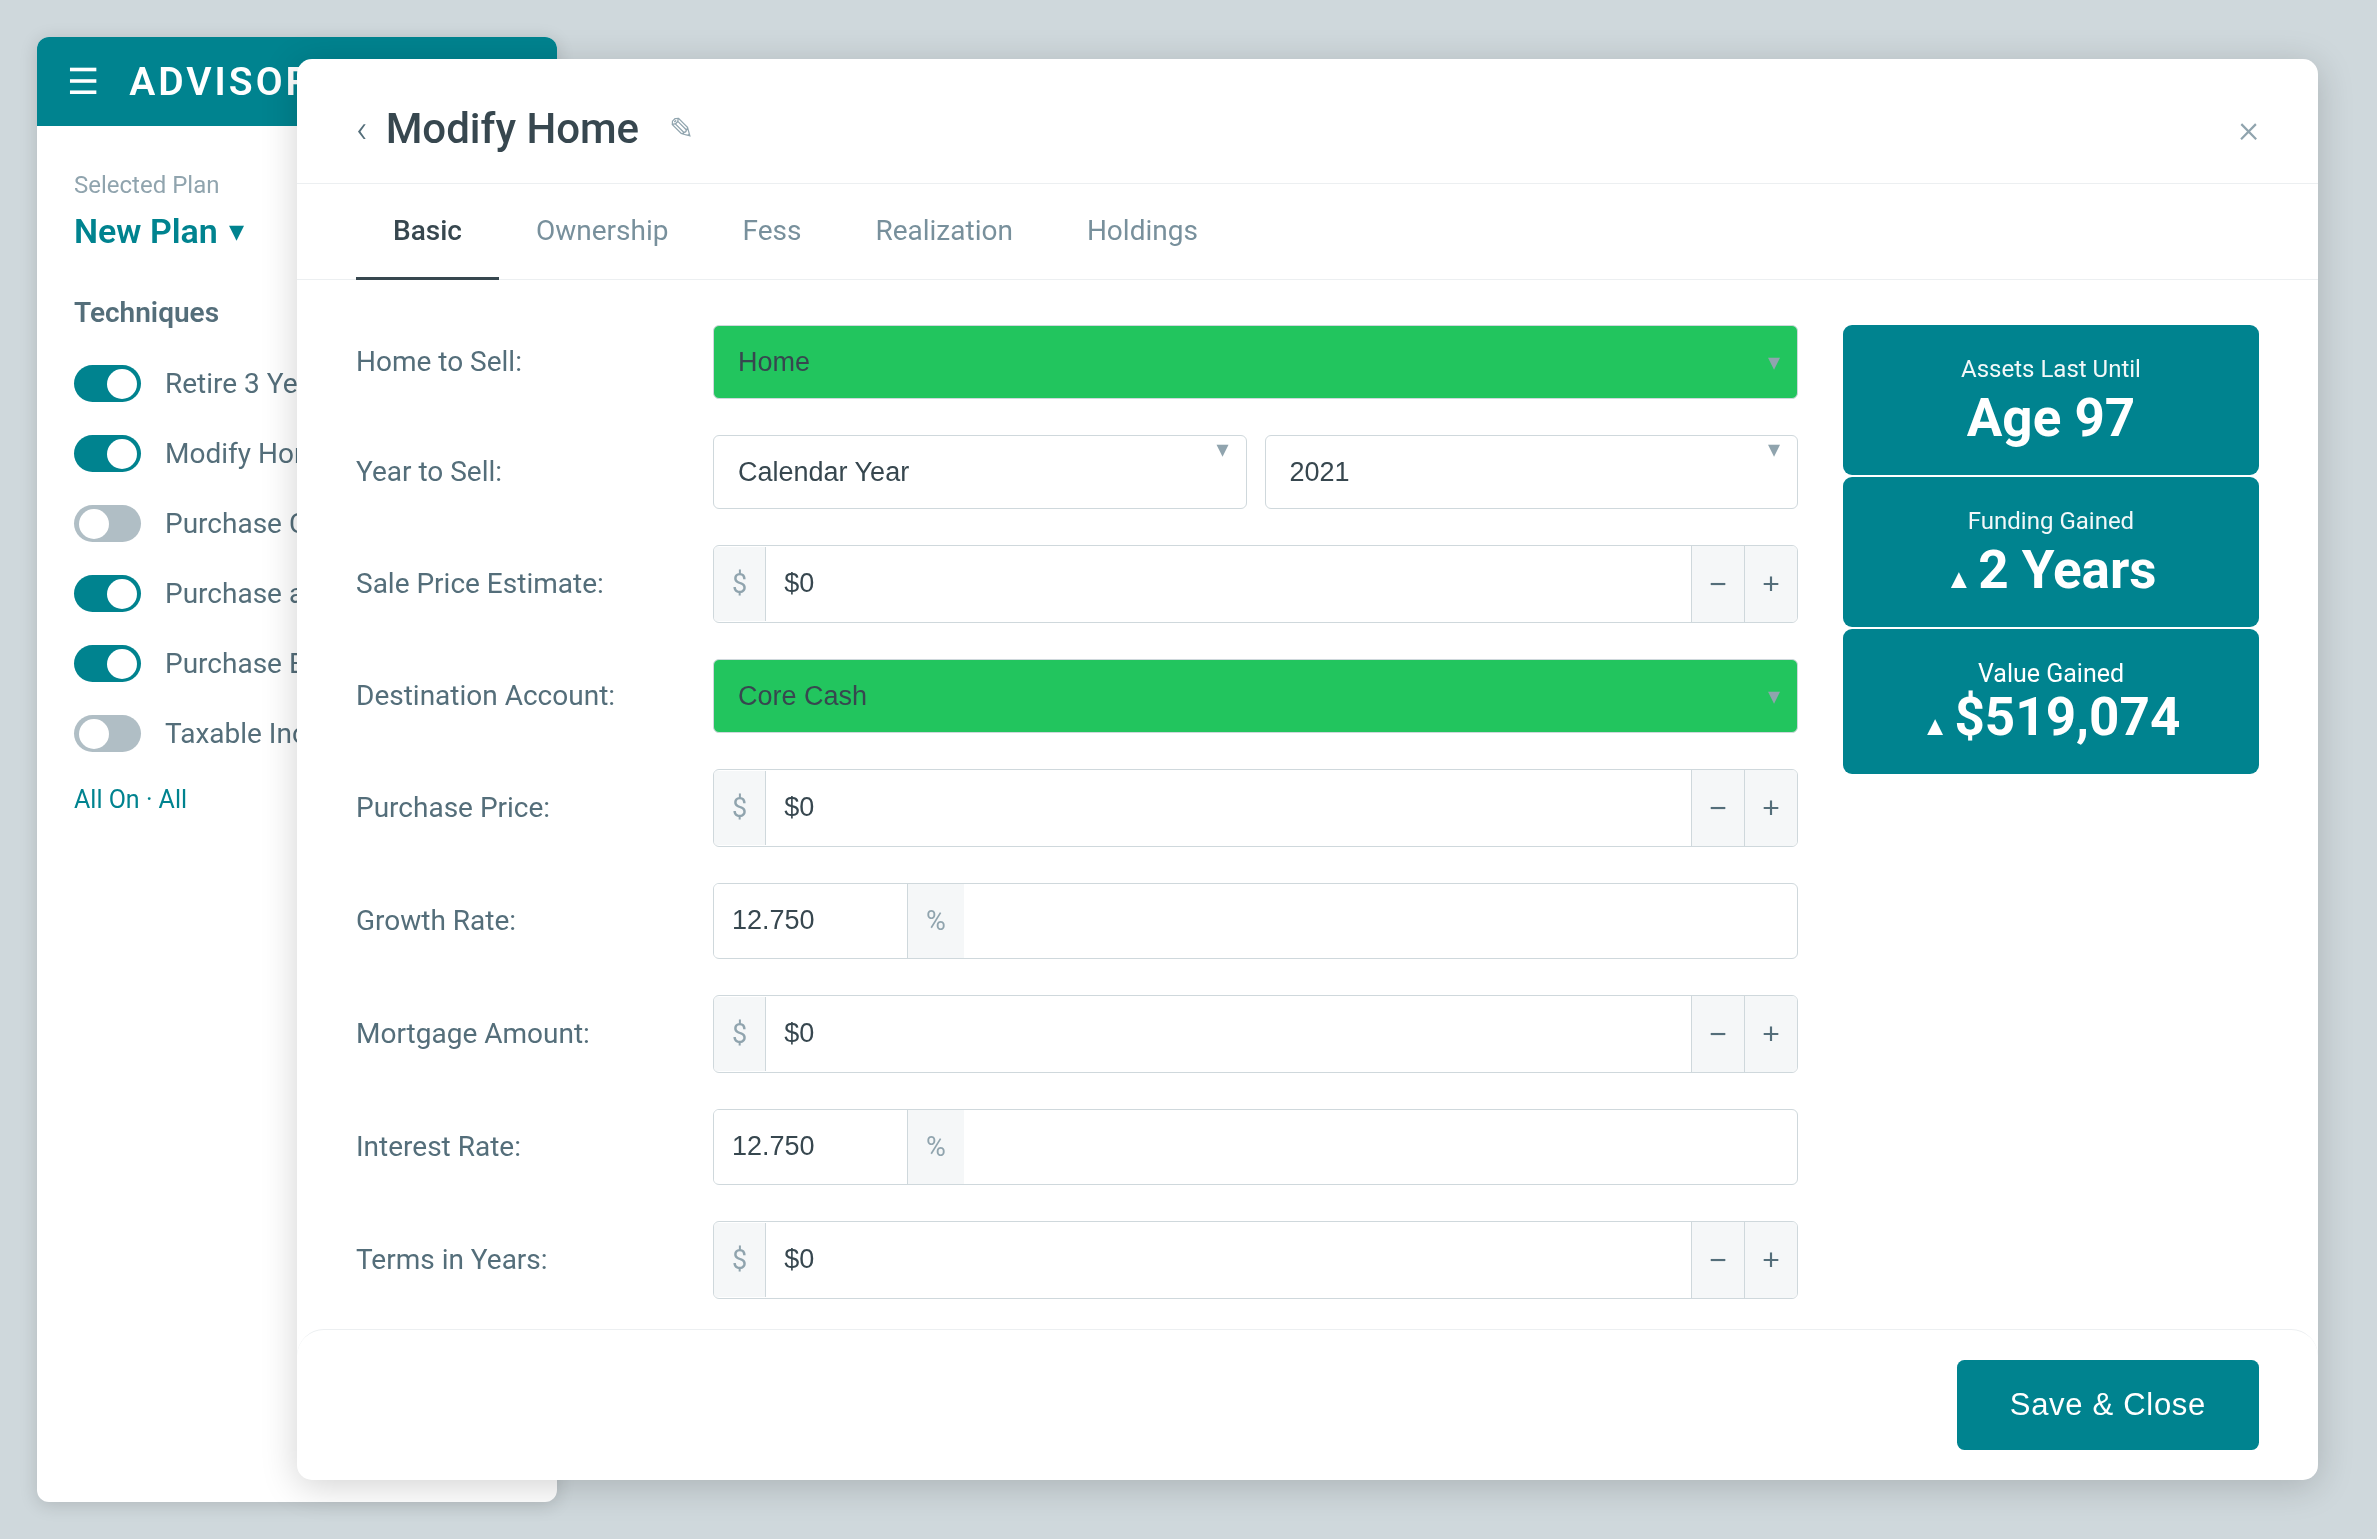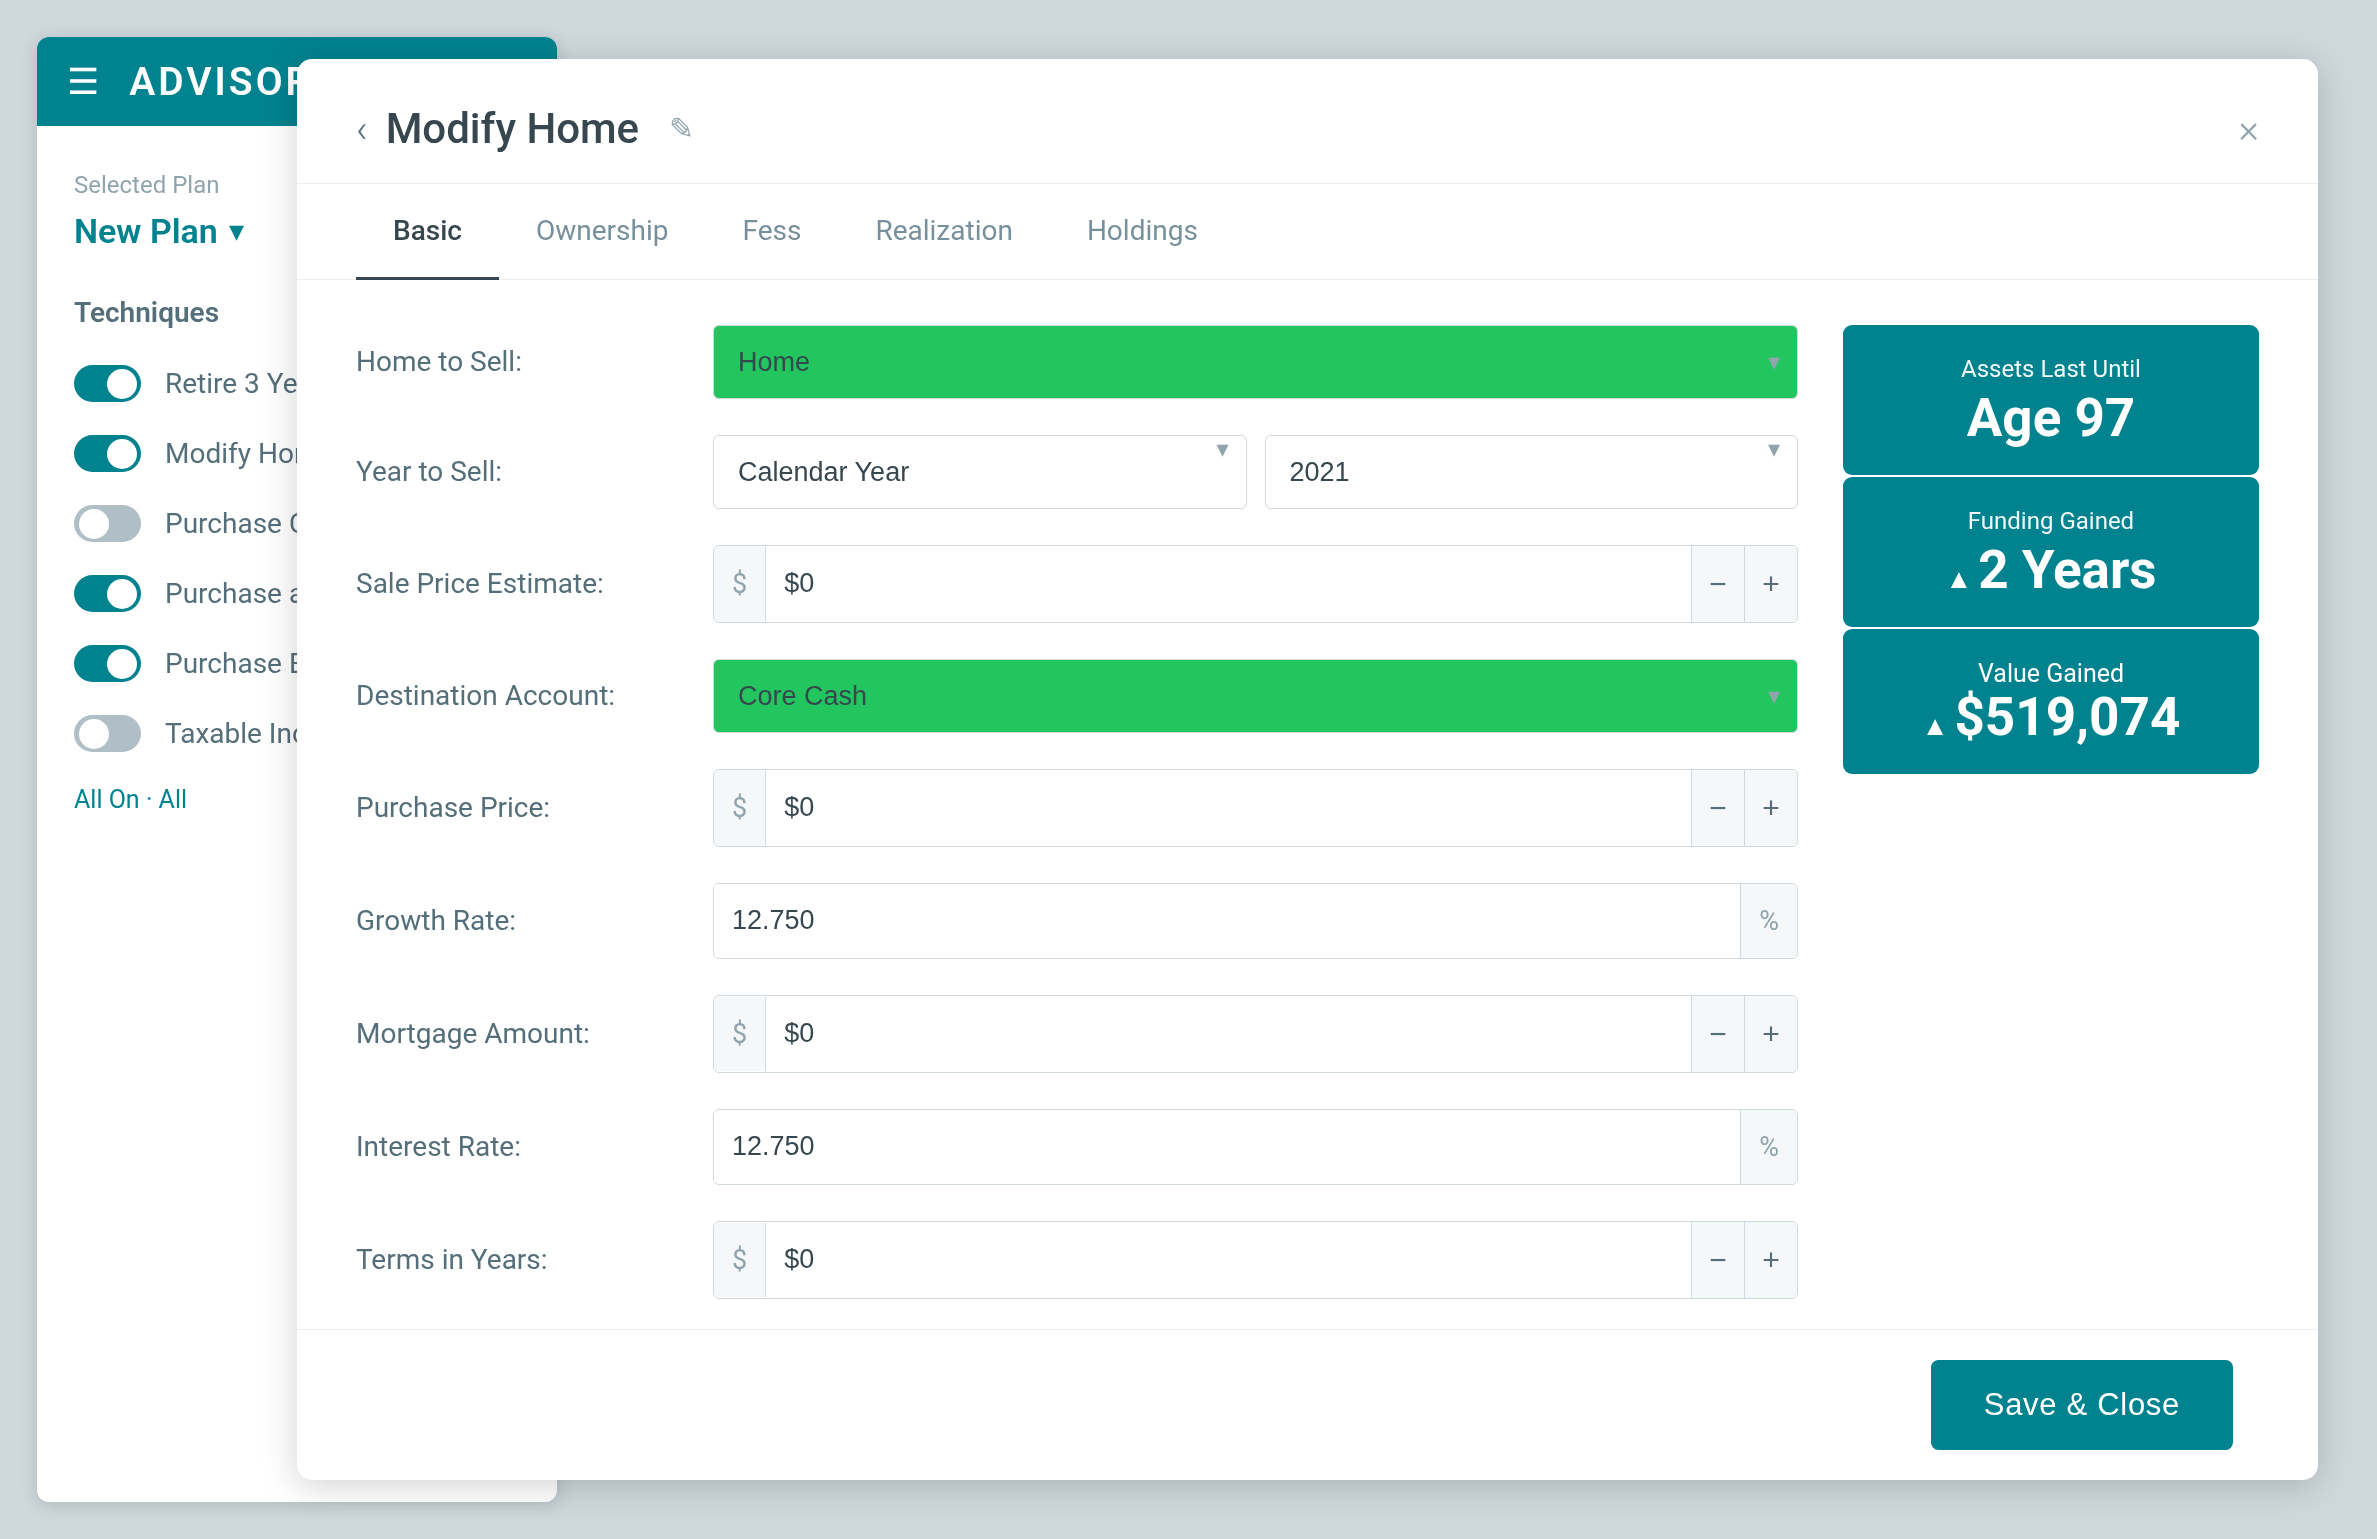--- a/index.html
+++ b/index.html
@@ -352,21 +352,20 @@
     .num-btn:last-child {
       border-left: 1.5px solid #cfd8dc;
     }
 
     .percent-input-wrap {
       display: flex;
       align-items: center;
       border: 1.5px solid #cfd8dc;
       border-radius: 6px;
       overflow: hidden;
-      justify-content: space-between;
     }
 
     .percent-input {
       padding: 21px 18px;
       border: none;
       font-size: 27px;
       color: #37474f;
       outline: none;
       background: #fff;
       width: 193px;
@@ -418,22 +417,23 @@
 
     .stat-card-arrow {
       font-size: 27px;
       margin-right: 6px;
     }
 
     
     .modal-footer {
       display: flex;
       justify-content: flex-end;
-      padding: 30px 85px;
+      padding: 30px 59px;
       border-top: 1.5px solid #eceff1;
+      border-radius: 27px;
     }
 
     .save-close-btn {
       background: #00838f;
       color: #fff;
       border: none;
       border-radius: 7.4px;
       padding: 27px 53px;
       font-size: 31px;
       font-weight: 500;

